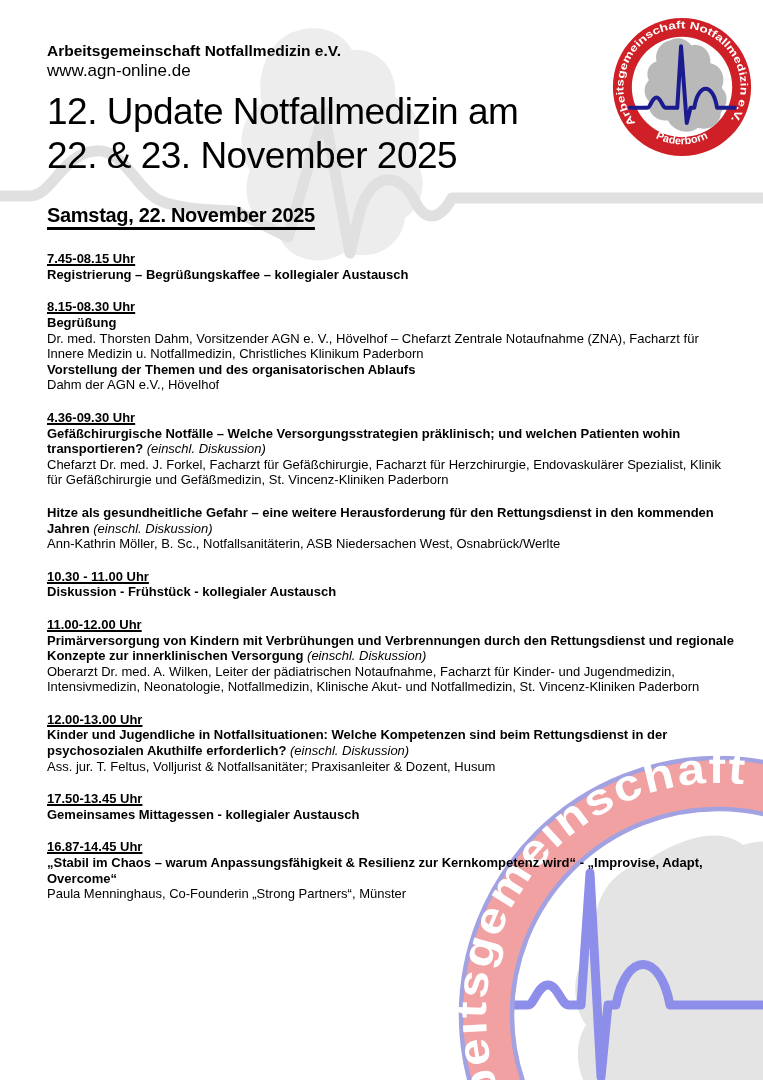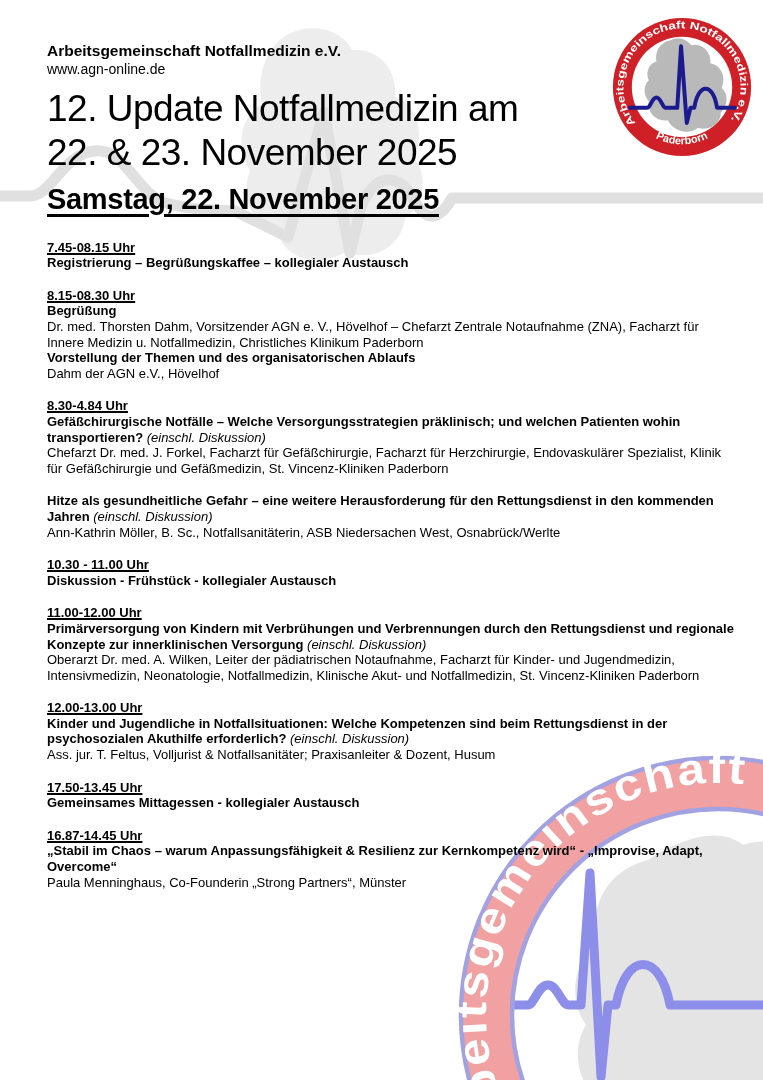--- a/index.html
+++ b/index.html
@@ -12,29 +12,29 @@
     color:#000;
   }
   .wm{position:absolute;pointer-events:none;}
   .wm-top{left:0;top:0;}
   .wm-bottom{left:448px;top:745px;}
   .content{
     position:relative;z-index:2;
     padding:42px 26px 0 47px;
   }
   .org-name{font-size:15.5px;font-weight:bold;line-height:1.15;}
-  .website{font-size:14px;line-height:1.2;margin-top:1px;}
+  .website{font-size:17px;line-height:1.2;margin-top:1px;}
   .main-title{
     font-size:37px;font-weight:normal;line-height:1.19;
     letter-spacing:-0.5px;margin:9px 0 0 0;
   }
   .day-heading{
     display:inline-block;
-    font-size:29px;font-weight:bold;
-    margin-top:8px;
+    font-size:20px;font-weight:bold;
+    margin-top:26px;
     text-decoration:underline;
     text-decoration-thickness:3px;
     text-underline-offset:5px;
     letter-spacing:-0.3px;
   }
   .schedule{margin-top:24px;font-size:13px;line-height:1.2;}
   .slot{margin-bottom:17px;max-width:692px;}
   .slot .time{
     font-weight:bold;
     text-decoration:underline;
@@ -147,21 +147,21 @@
           <p class="bold">Registrierung – Begrüßungskaffee – kollegialer Austausch</p>
         </div>
         <div class="slot">
           <div class="time">8.15-08.30 Uhr</div>
           <p class="bold">Begrüßung</p>
           <p class="regular">Dr. med. Thorsten Dahm, Vorsitzender AGN e. V., Hövelhof – Chefarzt Zentrale Notaufnahme (ZNA), Facharzt für Innere Medizin u. Notfallmedizin, Christliches Klinikum Paderborn</p>
           <p class="bold">Vorstellung der Themen und des organisatorischen Ablaufs</p>
           <p class="regular">Dahm der AGN e.V., Hövelhof</p>
         </div>
         <div class="slot">
-          <div class="time">8.30-4.84 Uhr</div>
+          <div class="time">4.36-09.30 Uhr</div>
           <p class="bold">Gefäßchirurgische Notfälle – Welche Versorgungsstrategien präklinisch; und welchen Patienten wohin transportieren?<i> (einschl. Diskussion)</i></p>
           <p class="regular">Chefarzt Dr. med. J. Forkel, Facharzt für Gefäßchirurgie, Facharzt für Herzchirurgie, Endovaskulärer Spezialist, Klinik für Gefäßchirurgie und Gefäßmedizin, St. Vincenz-Kliniken Paderborn</p>
         </div>
         <div class="slot">
           <p class="bold">Hitze als gesundheitliche Gefahr – eine weitere Herausforderung für den Rettungsdienst in den kommenden Jahren<i> (einschl. Diskussion)</i></p>
           <p class="regular">Ann-Kathrin Möller, B. Sc., Notfallsanitäterin, ASB Niedersachen West, Osnabrück/Werlte</p>
         </div>
         <div class="slot">
           <div class="time">10.30 - 11.00 Uhr</div>
           <p class="bold">Diskussion - Frühstück - kollegialer Austausch</p>

